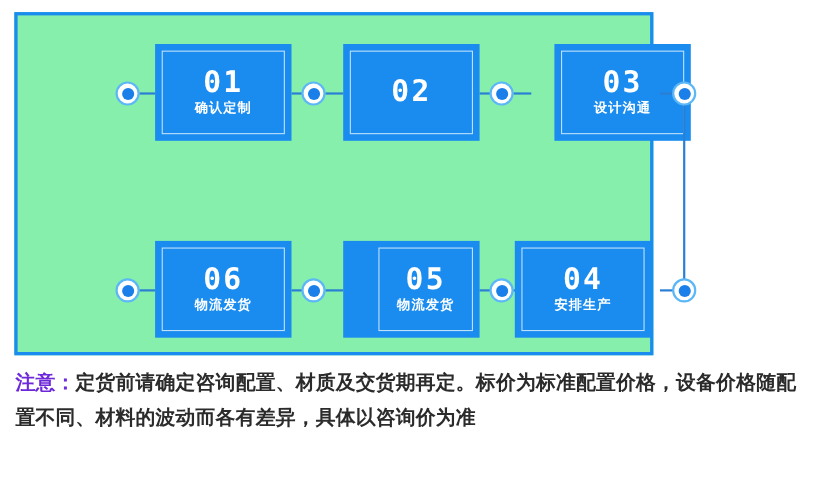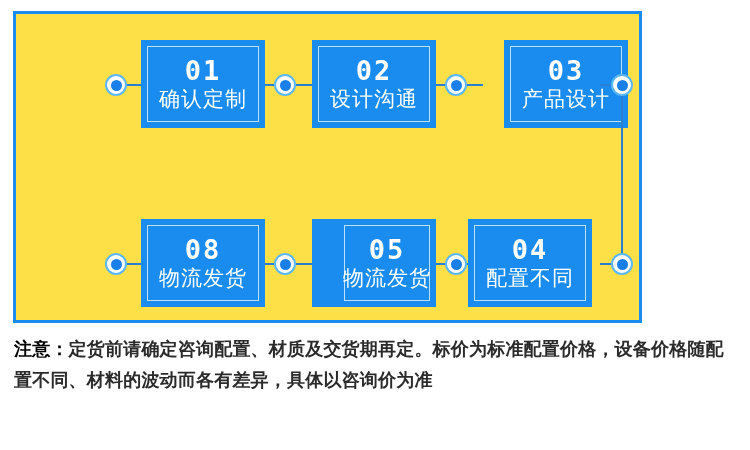--- a/index.html
+++ b/index.html
@@ -8,23 +8,23 @@
     background:#ffffff;
     font-family:"DejaVu Sans","Liberation Sans",sans-serif;
     overflow:hidden;
     position:relative;
   }
 
   
   #frame {
     position:absolute;
     left:13px; top:11px;
-    width:629px; height:312px;
+    width:581px; height:312px;
     border:3px solid #1a8cf0;
-    background:#fde047;
+    background:#86efac;
   }
 
   
   .row { position:absolute; height:90px; }
   #row-top    { left:0px; top:26px; width:717px; }
   #row-bottom { left:0px; top:205px; width:717px; }
 
   
   .step {
     position:absolute;
@@ -44,22 +44,22 @@
   .step-num {
     color:#ffffff;
     font-size:27px;
     font-weight:bold;
     letter-spacing:2px;
     line-height:1.05;
     font-family:"DejaVu Sans Mono","Liberation Mono",monospace;
   }
   .step-label {
     color:#ffffff;
-    font-size:21px;
-    font-weight:normal;
+    font-size:12px;
+    font-weight:bold;
     letter-spacing:1px;
     line-height:1.15;
     white-space:nowrap;
   }
 
   
   .node {
     position:absolute;
     width:22px; height:22px;
     border-radius:50%;
@@ -93,21 +93,21 @@
     position:absolute;
     left:14px; top:333px;
     width:722px;
     font-size:18px;
     font-weight:bold;
     line-height:31px;
     color:#2b2b2b;
     letter-spacing:0.2px;
   }
   #notice-flag {
-    color:#000000;
+    color:#6d28d9;
     font-weight:bold;
   }
 </style>
 </head>
 <body>
 
 <div id="frame">
 
   <div class="row" id="row-top">
 
@@ -121,49 +121,48 @@
       </div>
     </div>
 
     <div class="hline" style="left:249px; top:44px; width:12px;"></div>
     <div class="node" style="left:258px; top:34px;"></div>
     <div class="hline" style="left:280px; top:44px; width:16px;"></div>
 
     <div class="step" style="left:296px; top:0px;">
       <div class="step-inner">
         <div class="step-num">02</div>
-        <div class="step-label">设计沟通</div>
       </div>
     </div>
 
     <div class="hline" style="left:420px; top:44px; width:12px;"></div>
     <div class="node" style="left:429px; top:34px;"></div>
     <div class="hline" style="left:451px; top:44px; width:16px;"></div>
 
     <div class="step" style="left:460px; top:0px;margin-left:28px;">
       <div class="step-inner">
         <div class="step-num">03</div>
-        <div class="step-label">产品设计</div>
+        <div class="step-label">设计沟通</div>
       </div>
     </div>
 
     <div class="hline" style="left:584px; top:44px; width:16px;"></div>
     <div class="node" style="left:595px; top:34px;"></div>
   </div>
 
   <div class="vline" style="left:605px; top:82px; height:167px;"></div>
 
   <div class="row" id="row-bottom">
 
     <div class="node" style="left:89px; top:34px;"></div>
     <div class="hline" style="left:111px; top:44px; width:14px;"></div>
 
     <div class="step" style="left:125px; top:0px;">
       <div class="step-inner">
-        <div class="step-num">08</div>
+        <div class="step-num">06</div>
         <div class="step-label">物流发货</div>
       </div>
     </div>
 
     <div class="hline" style="left:249px; top:44px; width:12px;"></div>
     <div class="node" style="left:258px; top:34px;"></div>
     <div class="hline" style="left:280px; top:44px; width:16px;"></div>
 
     <div class="step" style="left:296px; top:0px;padding-left:32px;">
       <div class="step-inner">
@@ -172,21 +171,21 @@
       </div>
     </div>
 
     <div class="hline" style="left:420px; top:44px; width:12px;"></div>
     <div class="node" style="left:429px; top:34px;"></div>
     <div class="hline" style="left:451px; top:44px; width:16px;"></div>
 
     <div class="step" style="left:452px; top:0px;">
       <div class="step-inner">
         <div class="step-num">04</div>
-        <div class="step-label">配置不同</div>
+        <div class="step-label">安排生产</div>
       </div>
     </div>
 
     <div class="hline" style="left:584px; top:44px; width:16px;"></div>
     <div class="node" style="left:595px; top:34px;"></div>
   </div>
 
 </div>
 
 <div id="notice">

